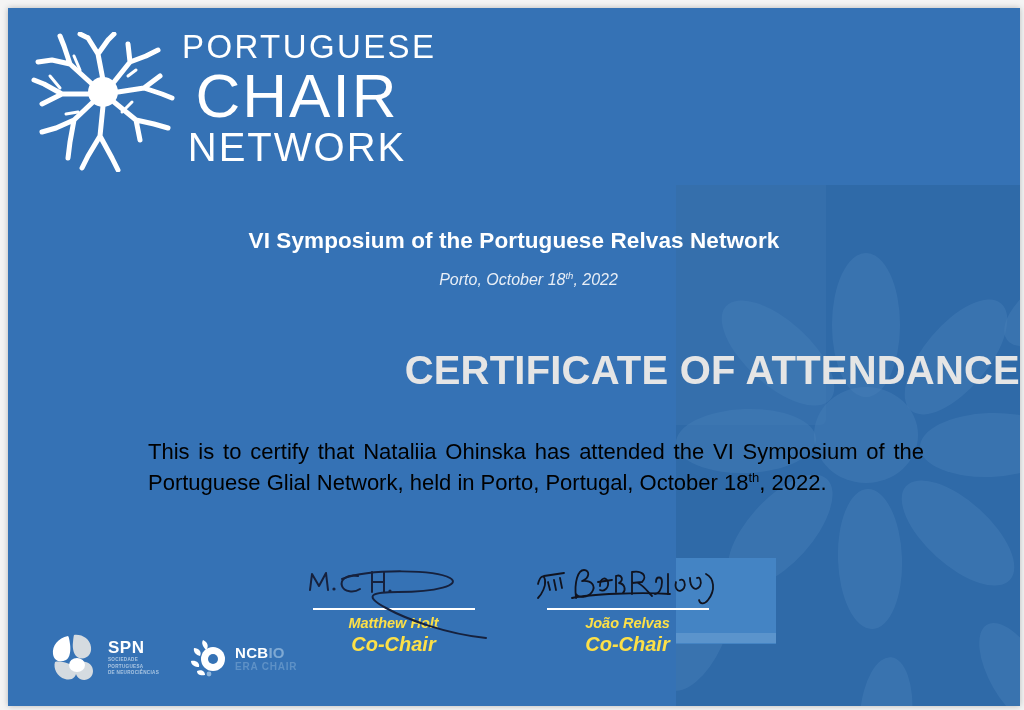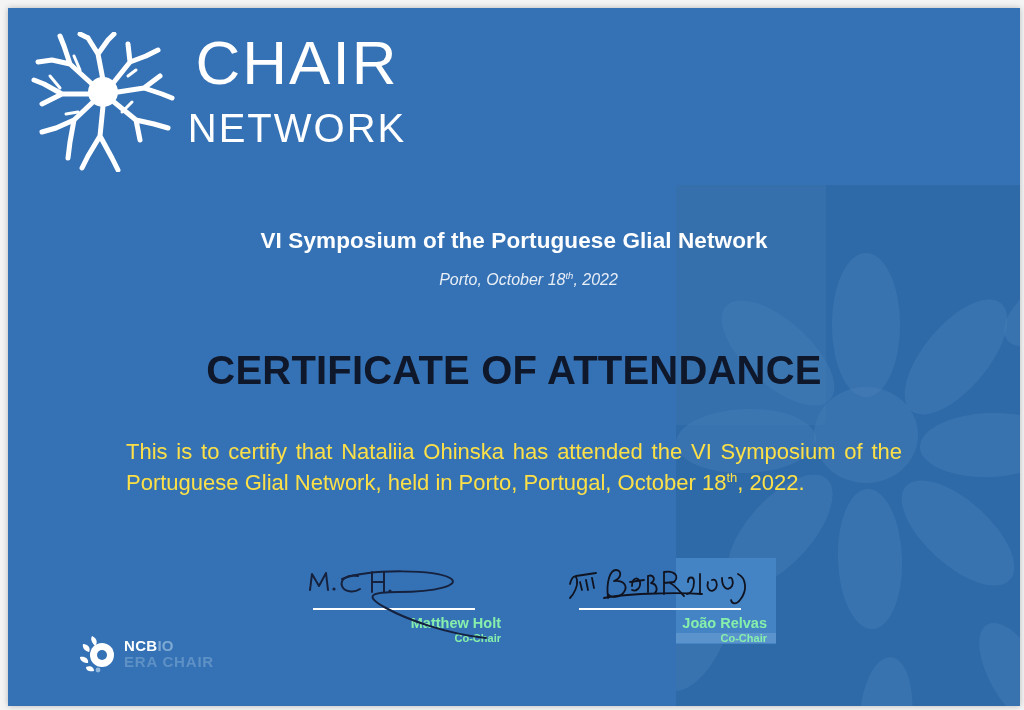--- a/index.html
+++ b/index.html
@@ -106,21 +106,21 @@
   .logo-words .l2 {
     font-size: 62px;
     letter-spacing: 2px;
     font-weight: 300;
     margin-top: 2px;
   }
   .logo-words .l3 {
     font-size: 40px;
     letter-spacing: 2px;
     font-weight: 300;
-    margin-top: 14px;
+    margin-top: 0;
   }
 
   
   .event-title {
     position: absolute;
     left: 0;
     right: 0;
     top: 220px;
     text-align: center;
     color: #ffffff;
@@ -139,49 +139,50 @@
     font-style: italic;
     margin-left: 29px;
   }
   .event-sub sup { font-size: 9.5px; vertical-align: super; }
 
   .cert-title {
     position: absolute;
     left: 0;
     right: 0;
     top: 340px;
-    text-align: center;
-    color: #0f172a;
+    text-align: right;
+    color: #e5e5e5;
     font-size: 40px;
     font-weight: bold;
     letter-spacing: 0.2px;
   }
 
   
   .body-text {
     position: absolute;
-    left: 118px;
+    left: 140px;
     top: 428px;
     width: 776px;
-    color: #fde047;
+    color: #000000;
     font-size: 22px;
     line-height: 1.42;
     text-align: justify;
   }
   .body-text sup { font-size: 13px; vertical-align: super; }
 
   
   .sig {
     position: absolute;
     width: 215px;
-    text-align: right;
-    color: #86efac;
+    text-align: center;
+    color: #fde047;
+    font-style: italic;
   }
   .sig-1 { left: 278px; top: 556px; }
-  .sig-2 { left: 544px; top: 556px; }
+  .sig-2 { left: 512px; top: 556px; }
 
   .sig-scribble {
     position: relative;
     height: 44px;
   }
   .sig-scribble svg {
     position: absolute;
     left: 0;
     top: 0;
     width: 100%;
@@ -193,21 +194,21 @@
     background: #ffffff;
     width: 162px;
     margin: 0 auto 4px auto;
   }
   .sig-name {
     font-size: 14.5px;
     font-weight: bold;
     line-height: 1.25;
   }
   .sig-role {
-    font-size: 11px;
+    font-size: 20px;
     font-weight: bold;
     line-height: 1.25;
   }
 
   
   .footer-logos {
     position: absolute;
     left: 40px;
     top: 624px;
     display: flex;
@@ -239,21 +240,21 @@
   .ncb-text { margin-left: 4px; }
   .ncb-text .abbr {
     font-size: 15px;
     font-weight: bold;
     color: #ffffff;
     letter-spacing: 0.3px;
     line-height: 1;
   }
   .ncb-text .abbr .faded { color: #7fa9d3; }
   .ncb-text .sub {
-    font-size: 15px;
+    font-size: 10px;
     font-weight: bold;
     color: #5e91c6;
     letter-spacing: 0.8px;
     line-height: 1.1;
     margin-top: 1px;
   }
 </style>
 </head>
 <body>
 
@@ -306,26 +307,27 @@
               <path d="M88 60 L114 56 M114 56 L132 62 M114 56 L130 44 M132 62 L142 66"></path>
               <path d="M84 50 L100 30 M100 30 L116 24 M100 30 L98 12 M116 24 L128 18"></path>
             </g>
             <g stroke-width="3">
               <path d="M50 38 L44 24 M30 56 L20 44 M48 80 L36 82 M92 80 L102 70 M98 44 L106 38"></path>
             </g>
           </g>
         </svg>
       </div>
       <div class="logo-words">
+        <div class="l1">PORTUGUESE</div>
         <div class="l2">CHAIR</div>
         <div class="l3">NETWORK</div>
       </div>
     </div>
 
-    <div class="event-title">VI Symposium of the Portuguese Glial Network</div>
+    <div class="event-title">VI Symposium of the Portuguese Relvas Network</div>
     <div class="event-sub">
       <span>Porto, October 18</span><sup>th</sup><span>, 2022</span>
     </div>
 
     <div class="cert-title">CERTIFICATE OF ATTENDANCE</div>
 
     <div class="body-text">
       <span>This is to certify that Nataliia Ohinska has attended the VI Symposium of the Portuguese Glial Network, held in Porto, Portugal, October 18</span><sup>th</sup><span>, 2022.</span>
     </div>
 
@@ -367,20 +369,39 @@
           </g>
         </svg>
       </div>
       <div class="sig-rule"></div>
       <div class="sig-name">João Relvas</div>
       <div class="sig-role">Co-Chair</div>
     </div>
 
     <div class="footer-logos">
 
+      <div class="spn-logo">
+        <div class="spn-mark">
+          <svg viewBox="0 0 56 52" xmlns="http://www.w3.org/2000/svg">
+            <path d="M20 4 C10 6 4 14 5 22 C6 29 12 31 18 28 C22 26 23 18 22 12 C21.5 8 21 5 20 4 Z" fill="#ffffff"></path>
+            <path d="M26 3 C34 2 42 7 43 15 C44 23 38 28 31 26 C26 24 24 17 25 10 C25.4 6 25.6 4 26 3 Z" fill="#d5dbe0"></path>
+            <path d="M7 30 C5 36 9 45 17 47 C24 49 29 45 28 39 C27 34 21 31 15 30 C11 29.4 8.6 29.4 7 30 Z" fill="#d5dbe0"></path>
+            <path d="M31 30 C38 28 45 32 45 39 C45 46 38 50 32 47 C27 44.6 26.6 37 28.6 33 C29.4 31.4 30.2 30.4 31 30 Z" fill="#d5dbe0"></path>
+            <ellipse cx="29" cy="33" rx="8" ry="7" fill="#ffffff"></ellipse>
+          </svg>
+        </div>
+        <div class="spn-text">
+          <div class="abbr">SPN</div>
+          <div class="full">
+            <div>SOCIEDADE</div>
+            <div>PORTUGUESA</div>
+            <div>DE NEUROCIÊNCIAS</div>
+          </div>
+        </div>
+      </div>
 
       <div class="ncb-logo">
         <div class="ncb-mark">
           <svg viewBox="0 0 44 44" xmlns="http://www.w3.org/2000/svg">
             <circle cx="26" cy="23" r="12" fill="#ffffff"></circle>
             <circle cx="26" cy="23" r="5" fill="#3572B5"></circle>
             <path d="M16 4 C21 6 22 11 19 14 C16 11 14 7 16 4 Z" fill="#ffffff"></path>
             <path d="M7 12 C12 12 15 16 13 20 C9 19 6 16 7 12 Z" fill="#ffffff"></path>
             <path d="M4 25 C9 24 13 27 12 31 C8 31 4 29 4 25 Z" fill="#ffffff"></path>
             <path d="M10 35 C14 33 18 35 18 39 C14 40 10 39 10 35 Z" fill="#ffffff"></path>

